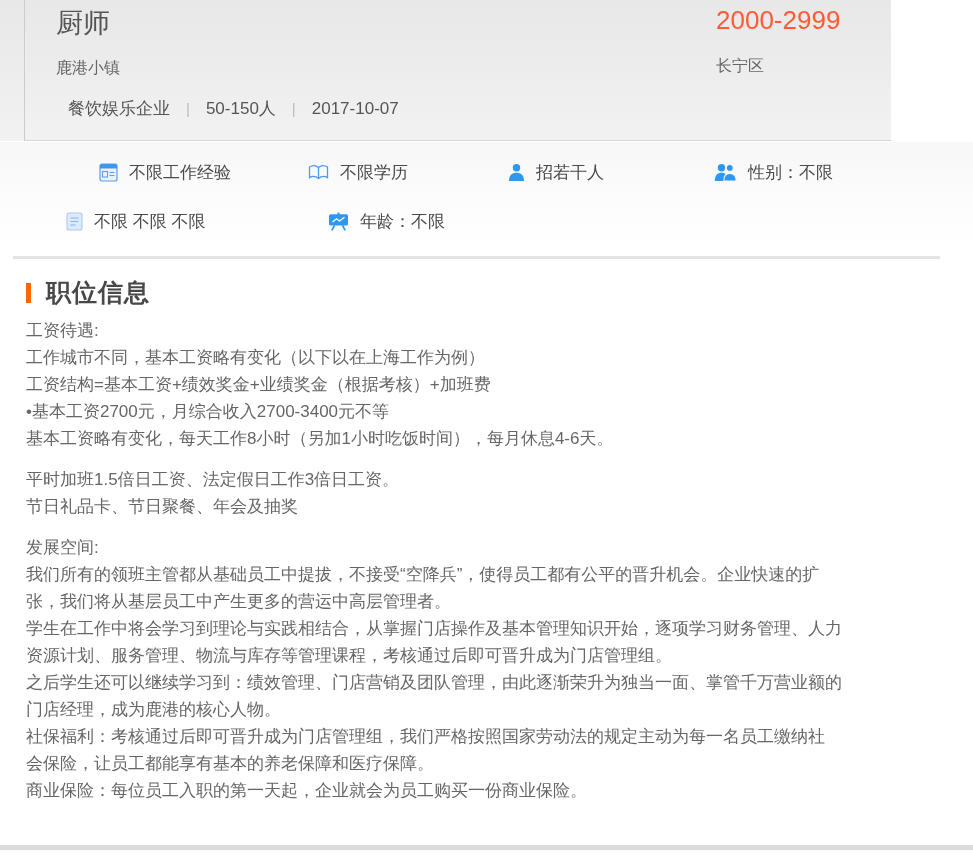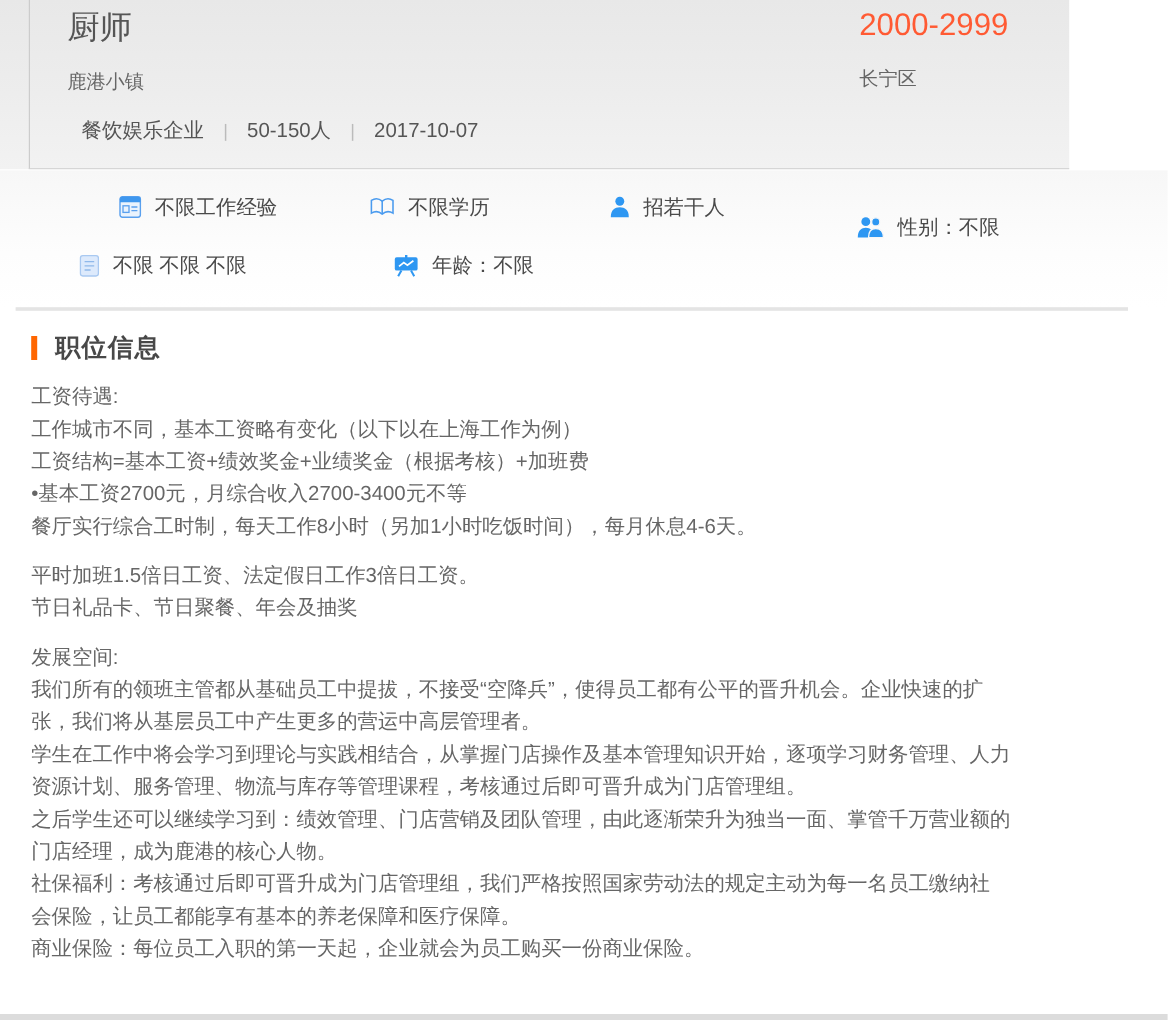--- a/index.html
+++ b/index.html
@@ -29,30 +29,30 @@
     background:linear-gradient(180deg,#f7f7f7 0%,#fdfdfd 60%,#ffffff 100%);
   }
   .sum-item{
     position:absolute;display:flex;align-items:center;gap:11px;
     font-size:17px;color:#4a4a4a;white-space:nowrap;
   }
   .sum-item .ic{display:inline-flex;align-items:center;}
   .pos-0{left:64px;top:19px;padding-left:35px;}
   .pos-1{left:308px;top:19px;}
   .pos-2{left:508px;top:19px;}
-  .pos-3{left:714px;top:36px;}
+  .pos-3{left:714px;top:19px;}
   .pos-4{left:66px;top:68px;}
   .pos-5{left:328px;top:68px;align-items:center;}
   
   .divider{position:absolute;top:256px;left:13px;width:927px;height:3px;background:#e4e4e4;}
   .bottom-divider{position:absolute;top:845px;left:0;width:973px;height:5px;background:#dcdcdc;}
   
   .section-header{position:absolute;top:276px;left:26px;display:flex;align-items:center;gap:15px;}
   .orange-bar{width:5px;height:20px;background:#ff6600;}
-  .section-title{font-size:21px;font-weight:bold;color:#484848;letter-spacing:1px;}
+  .section-title{font-size:25px;font-weight:bold;color:#484848;letter-spacing:1px;}
   .job-text{position:absolute;top:317px;left:26px;width:930px;color:#666666;font-size:17px;}
   .t-line{height:27px;line-height:27px;white-space:nowrap;overflow:hidden;}
   .t-gap{height:14px;}
 </style>
 </head>
 <body>
 
 <div class="top-banner">
   <div class="banner-box"></div>
   <div class="job-title">厨师</div>
@@ -143,21 +143,21 @@
 <div class="section-header">
   <span class="orange-bar"></span>
   <span class="section-title">职位信息</span>
 </div>
 
 <div class="job-text">
   <div class="t-line">工资待遇:</div>
   <div class="t-line">工作城市不同，基本工资略有变化（以下以在上海工作为例）</div>
   <div class="t-line">工资结构=基本工资+绩效奖金+业绩奖金（根据考核）+加班费</div>
   <div class="t-line">•基本工资2700元，月综合收入2700-3400元不等</div>
-  <div class="t-line">餐厅实行综合工时制，每天工作8小时（另加1小时吃饭时间），每月休息4-6天。</div>
+  <div class="t-line">基本工资略有变化，每天工作8小时（另加1小时吃饭时间），每月休息4-6天。</div>
   <div class="t-gap"></div>
   <div class="t-line">平时加班1.5倍日工资、法定假日工作3倍日工资。</div>
   <div class="t-line">节日礼品卡、节日聚餐、年会及抽奖</div>
   <div class="t-gap"></div>
   <div class="t-line">发展空间:</div>
   <div class="t-line">我们所有的领班主管都从基础员工中提拔，不接受“空降兵”，使得员工都有公平的晋升机会。企业快速的扩</div>
   <div class="t-line">张，我们将从基层员工中产生更多的营运中高层管理者。</div>
   <div class="t-line">学生在工作中将会学习到理论与实践相结合，从掌握门店操作及基本管理知识开始，逐项学习财务管理、人力</div>
   <div class="t-line">资源计划、服务管理、物流与库存等管理课程，考核通过后即可晋升成为门店管理组。</div>
   <div class="t-line">之后学生还可以继续学习到：绩效管理、门店营销及团队管理，由此逐渐荣升为独当一面、掌管千万营业额的</div>

